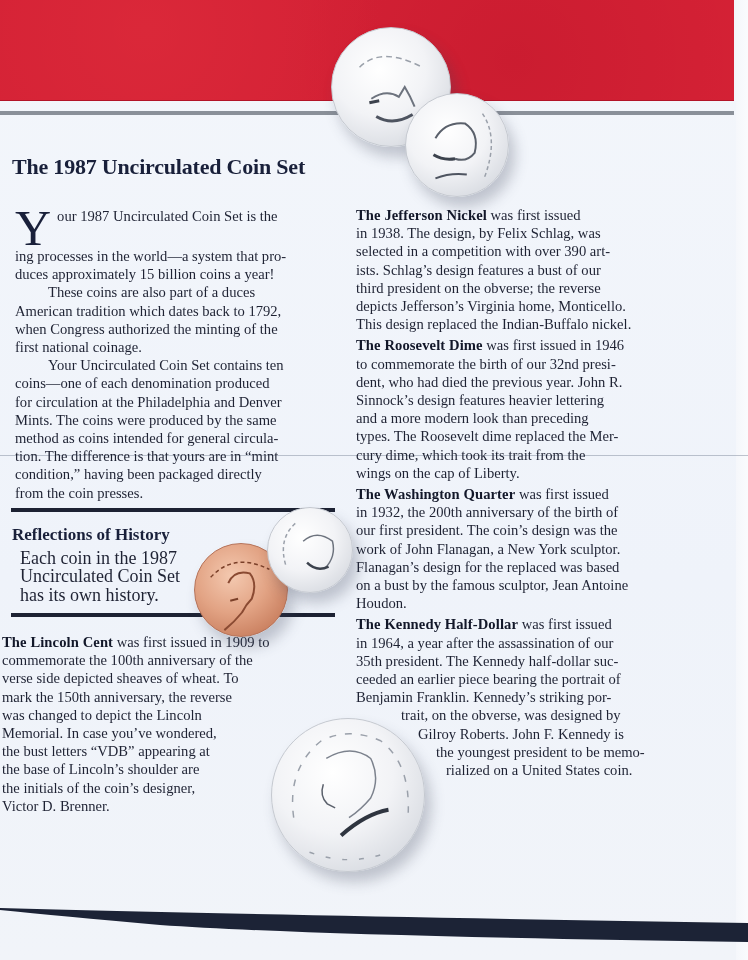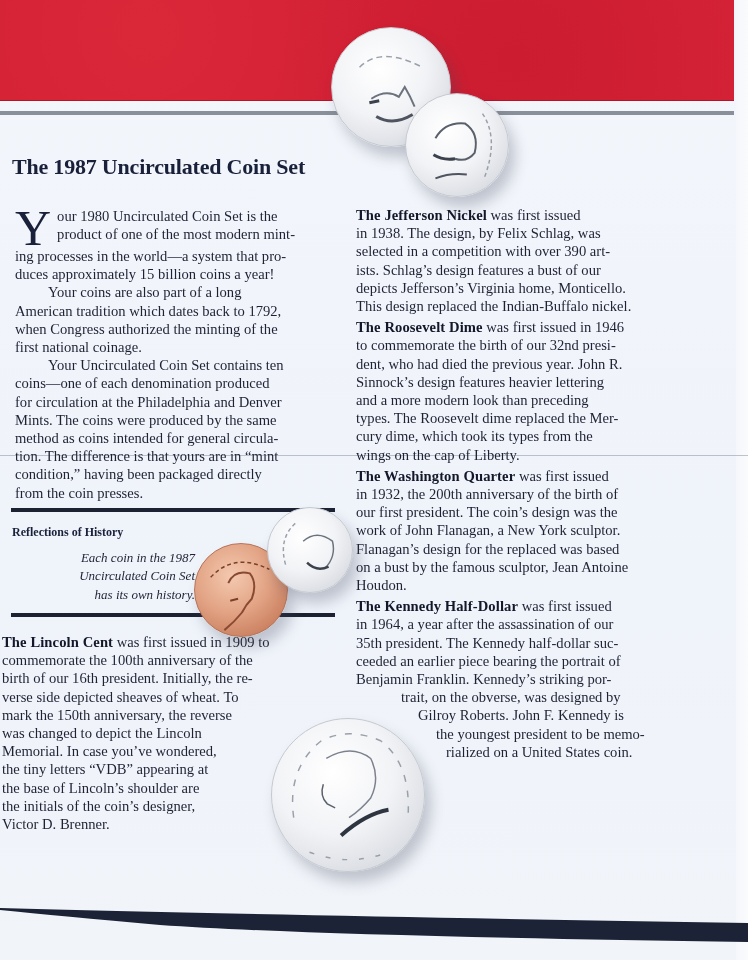--- a/index.html
+++ b/index.html
@@ -49,25 +49,25 @@
     font-weight: normal; color: #19203a;
   }
   .col-right { left: 356px; top: 206px; width: 340px; }
   .col-right p { margin-bottom: 3px; }
   .col-right b, .lincoln b { font-weight: bold; color: #121729; letter-spacing: 0.1px; }
 
   .rule-thick {
     position: absolute; left: 11px; height: 4px; width: 324px; background: #1d2233;
   }
   .refl-title {
-    position: absolute; left: 12px; top: 525px; font-size: 12px; font-weight: bold; color: #19203a;
+    position: absolute; left: 12px; top: 525px; font-size: 17px; font-weight: bold; color: #19203a;
   }
   .refl-sub {
-    position: absolute; left: 20px; top: 549px; width: 175px; text-align: right;
-    font-size: 13px; line-height: 18.3px; color: #1e2233; font-style: italic;
+    position: absolute; left: 20px; top: 549px; width: 175px; text-align: left;
+    font-size: 18px; line-height: 18.3px; color: #1e2233;
   }
   .lincoln { left: 2px; top: 633px; width: 325px; }
   .kline { display: block; white-space: nowrap; }
 
   .coin {
     position: absolute; border-radius: 50%;
     box-shadow: 6px 10px 14px rgba(60,70,90,0.28);
   }
   .silver {
     background: radial-gradient(circle at 40% 35%, #ffffff 0%, #f2f3f6 45%, #d9dce2 80%, #b9bdc6 100%);
@@ -90,27 +90,26 @@
   <div class="right-edge"></div>
   <div class="red-banner"></div>
   <div class="gray-rule"></div>
   <div class="fold-line"></div>
 
   <h1 class="title">The 1987 Uncirculated Coin Set</h1>
 
   <div class="col col-left">
     <p>
       <span class="dropcap">Y</span>
-      <span style="display:block;padding-left:0">our 1980 Uncirculated Coin Set is the</span>
-      <span style="display:block">product of one of the most modern mint-</span>
+      <span style="display:block;padding-left:0">our 1987 Uncirculated Coin Set is the</span>
       <span style="display:block;clear:both">ing processes in the world—a system that pro-</span>
       <span style="display:block">duces approximately 15 billion coins a year!</span>
     </p>
     <p>
-      <span style="display:block;padding-left:33px">Your coins are also part of a long</span>
+      <span style="display:block;padding-left:33px">These coins are also part of a duces</span>
       <span style="display:block">American tradition which dates back to 1792,</span>
       <span style="display:block">when Congress authorized the minting of the</span>
       <span style="display:block">first national coinage.</span>
     </p>
     <p>
       <span style="display:block;padding-left:33px">Your Uncirculated Coin Set contains ten</span>
       <span style="display:block">coins—one of each denomination produced</span>
       <span style="display:block">for circulation at the Philadelphia and Denver</span>
       <span style="display:block">Mints. The coins were produced by the same</span>
       <span style="display:block">method as coins intended for general circula-</span>
@@ -125,48 +124,48 @@
   <div class="refl-sub">
     <span style="display:block">Each coin in the 1987</span>
     <span style="display:block">Uncirculated Coin Set</span>
     <span style="display:block">has its own history.</span>
   </div>
   <div class="rule-thick" style="top:613px"></div>
 
   <div class="col lincoln">
     <span style="display:block"><b>The Lincoln Cent</b> <span>was first issued in 1909 to</span></span>
     <span class="kline">commemorate the 100th anniversary of the</span>
-    <span class="kline">birth of our 16th president. Initially, the re-</span>
     <span class="kline">verse side depicted sheaves of wheat. To</span>
     <span class="kline">mark the 150th anniversary, the reverse</span>
     <span class="kline">was changed to depict the Lincoln</span>
     <span class="kline">Memorial. In case you’ve wondered,</span>
-    <span class="kline">the tiny letters “VDB” appearing at</span>
+    <span class="kline">the bust letters “VDB” appearing at</span>
     <span class="kline">the base of Lincoln’s shoulder are</span>
     <span class="kline">the initials of the coin’s designer,</span>
     <span class="kline">Victor D. Brenner.</span>
   </div>
 
   <div class="col col-right">
     <p>
       <span class="kline"><b>The Jefferson Nickel</b> <span>was first issued</span></span>
       <span class="kline">in 1938. The design, by Felix Schlag, was</span>
       <span class="kline">selected in a competition with over 390 art-</span>
       <span class="kline">ists. Schlag’s design features a bust of our</span>
+      <span class="kline">third president on the obverse; the reverse</span>
       <span class="kline">depicts Jefferson’s Virginia home, Monticello.</span>
       <span class="kline">This design replaced the Indian-Buffalo nickel.</span>
     </p>
     <p>
       <span class="kline"><b>The Roosevelt Dime</b> <span>was first issued in 1946</span></span>
       <span class="kline">to commemorate the birth of our 32nd presi-</span>
       <span class="kline">dent, who had died the previous year. John R.</span>
       <span class="kline">Sinnock’s design features heavier lettering</span>
       <span class="kline">and a more modern look than preceding</span>
       <span class="kline">types. The Roosevelt dime replaced the Mer-</span>
-      <span class="kline">cury dime, which took its types from the</span>
+      <span class="kline">cury dime, which took its trait from the</span>
       <span class="kline">wings on the cap of Liberty.</span>
     </p>
     <p>
       <span class="kline"><b>The Washington Quarter</b> <span>was first issued</span></span>
       <span class="kline">in 1932, the 200th anniversary of the birth of</span>
       <span class="kline">our first president. The coin’s design was the</span>
       <span class="kline">work of John Flanagan, a New York sculptor.</span>
       <span class="kline">Flanagan’s design for the replaced was based</span>
       <span class="kline">on a bust by the famous sculptor, Jean Antoine</span>
       <span class="kline">Houdon.</span>

